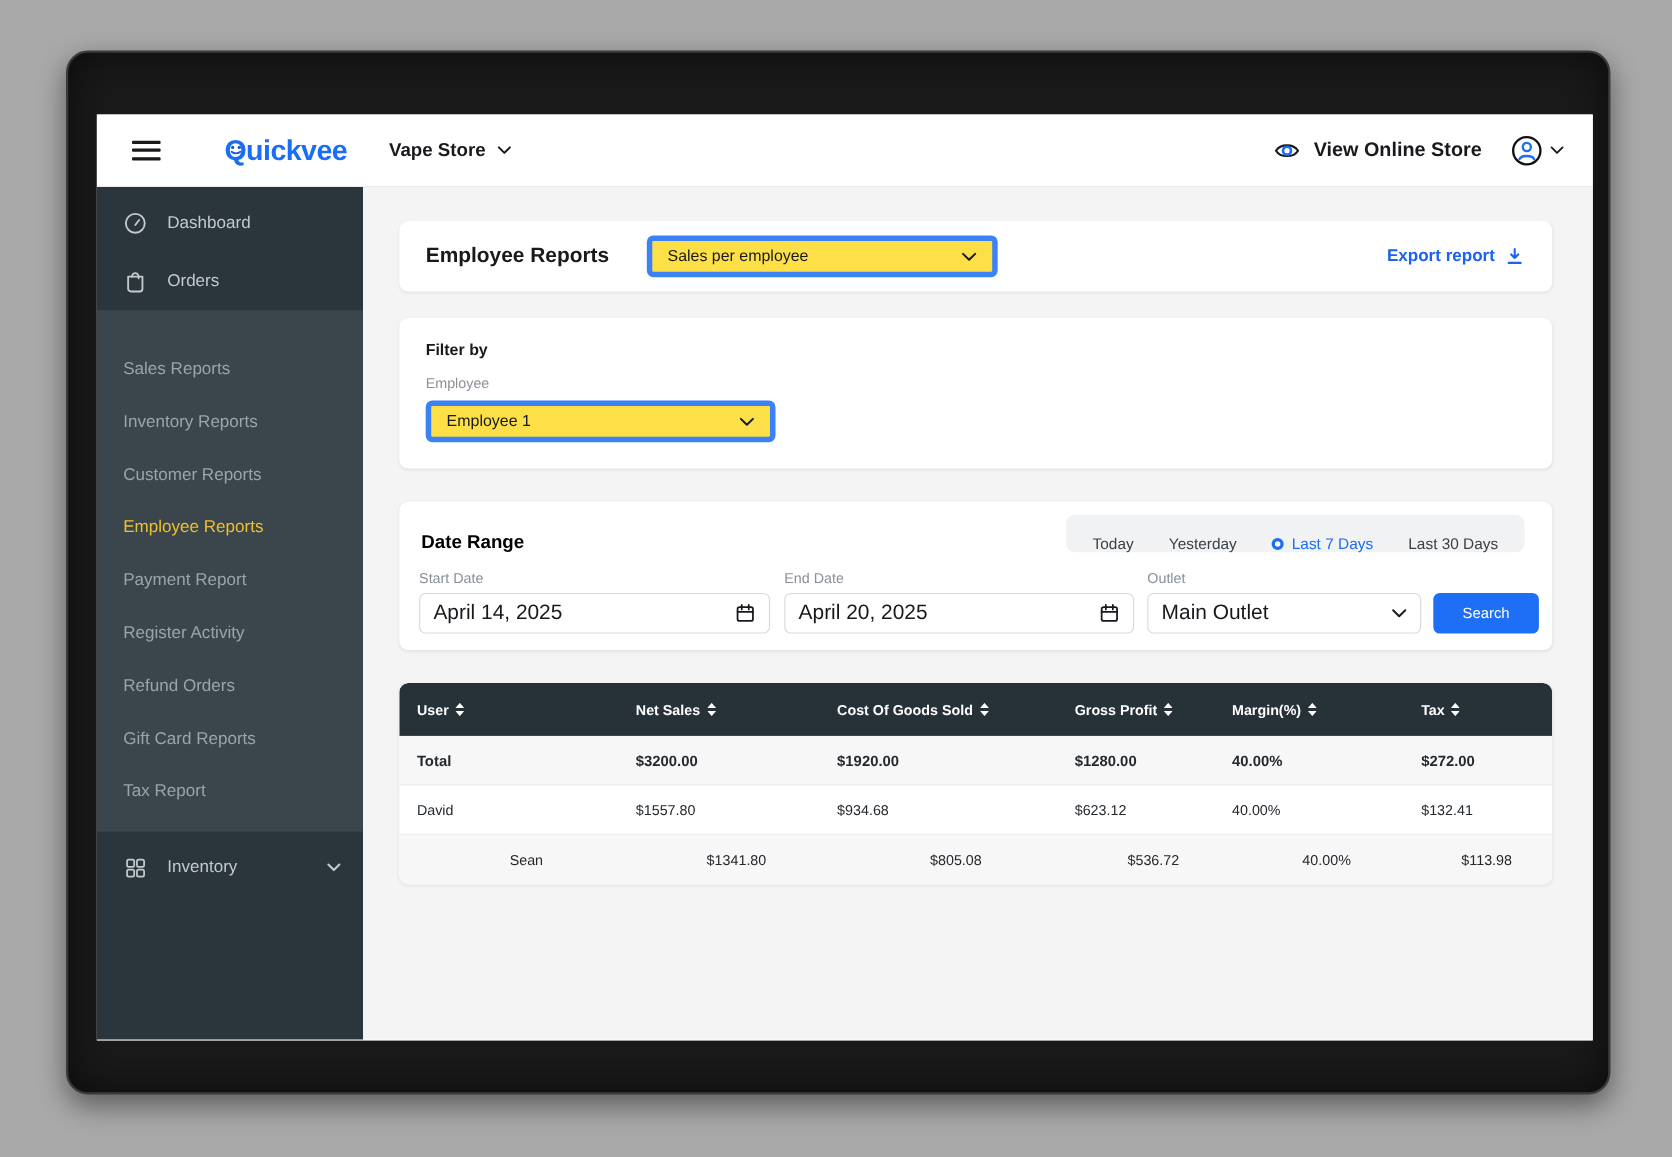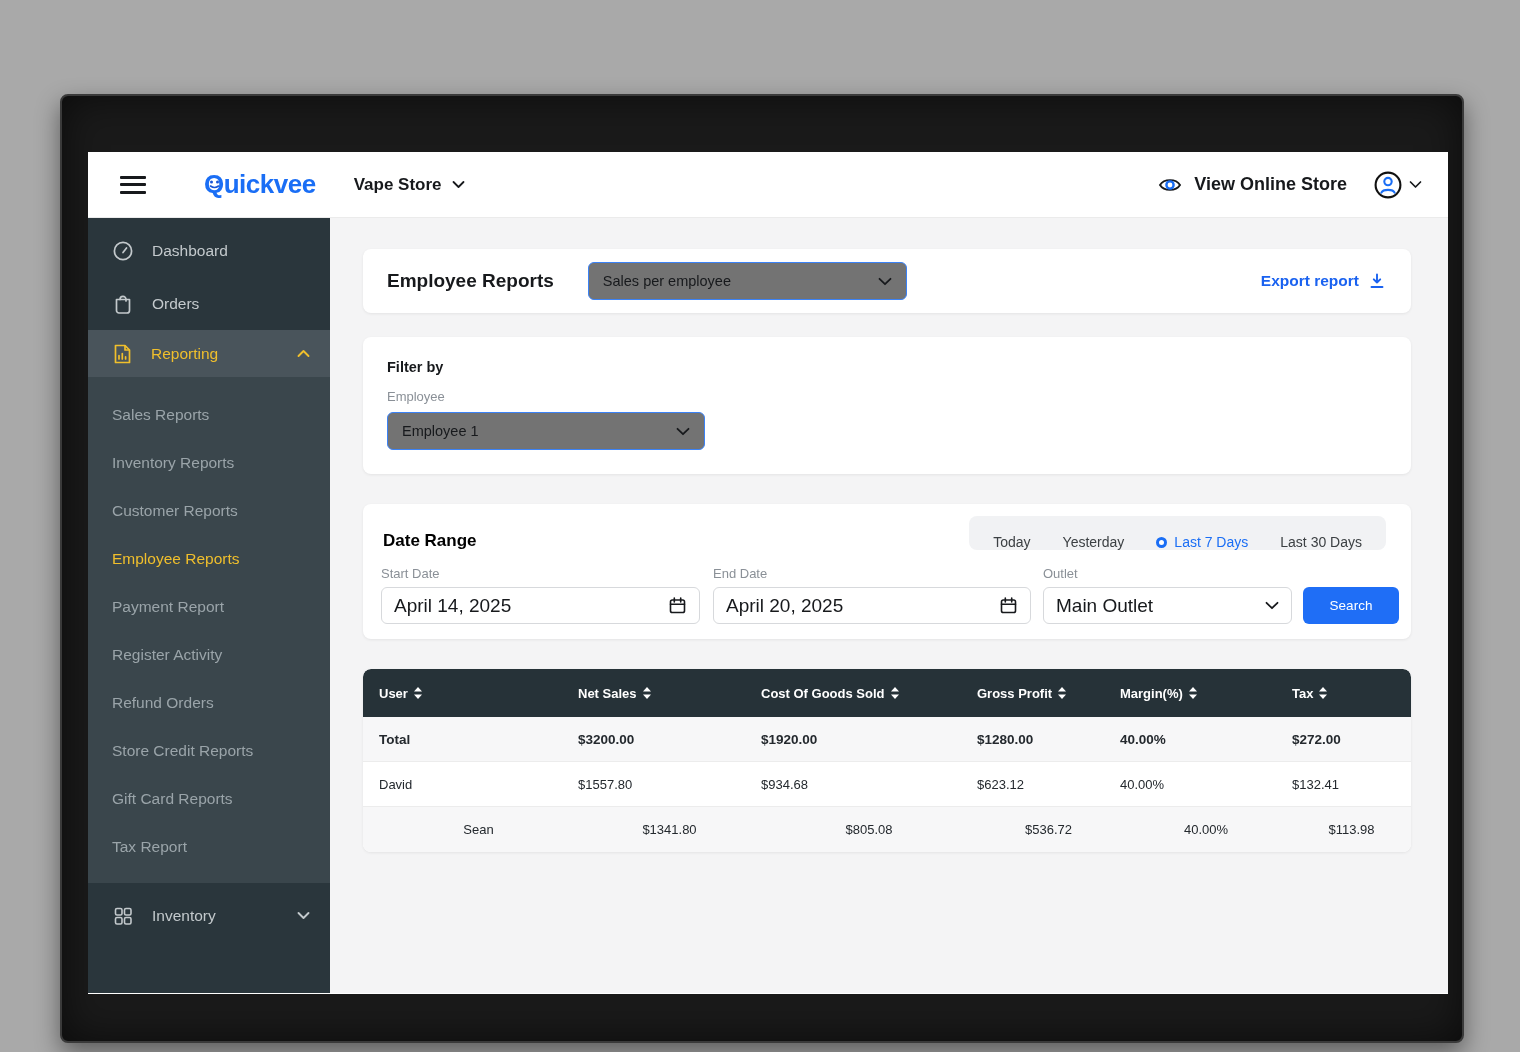--- a/index.html
+++ b/index.html
@@ -1,21 +1,21 @@
 <!DOCTYPE html>
 <html><head>
 <meta charset="utf-8">
 <style>
   * { margin:0; padding:0; box-sizing:border-box; }
   html,body { width:1520px; height:1052px; }
   body { font-family:"Liberation Sans","DejaVu Sans",sans-serif; background:#a9a9a9; position:relative; overflow:hidden; }
 
   .device { position:absolute; left:60px; top:46px; width:1404px; height:949px;
-    background:#1a1a1a; border-radius:8px; border:2px solid #3a3a3a;
-    box-shadow:0 10px 25px rgba(0,0,0,.45), inset 0 0 40px rgba(0,0,0,.6);margin-top:48px; }
+    background:#1a1a1a; border-radius:20px; border:2px solid #3a3a3a;
+    box-shadow:0 10px 25px rgba(0,0,0,.45), inset 0 0 40px rgba(0,0,0,.6); }
   .screen { position:absolute; left:26px; top:56px; width:1360px; height:842px;
     background:#fff; overflow:hidden; }
 
   
   .topbar { height:66px; background:#fff; border-bottom:1px solid #ebebeb;
     display:flex; align-items:center; padding:0 26px 0 24px; position:relative; z-index:5; }
   .hamburger { width:26px; height:18px; display:flex; flex-direction:column; justify-content:space-between; cursor:pointer; margin-left:8px; }
   .hamburger span { display:block; height:3px; background:#17191c; border-radius:1px; }
   .brand { margin-left:58px; position:relative; color:#1a6ef5; font-size:26px; font-weight:bold; letter-spacing:-.5px; }
   .brand-face { position:absolute; left:2px; top:10px; }
@@ -27,32 +27,32 @@
   
   .body-wrap { display:flex; height:775px; }
   .sidebar { width:242px; background:#2a363c; color:#c3c9cc; flex-shrink:0; overflow:hidden; }
   .main { flex:1; background:#f4f4f5; padding:31px 0 0 33px; overflow:hidden; }
 
   
   .side-item { height:53px; display:flex; align-items:center; padding:0 20px 0 24px; font-size:15.5px; cursor:pointer; color:#c3c9cc; }
   .side-item .lbl { margin-left:18px; }
   .side-item.reporting { background:#49545b; color:#f0bf2c; height:47px; }
   .side-item.reporting .caret { margin-left:auto; }
-  .submenu { background:#3a464c; padding:14px 0 12px 0; }
+  .submenu { background:#3a464c; padding:30px 0 12px 0; }
   .sub-item { height:48px; display:flex; align-items:center; padding-left:24px; font-size:15.5px; color:#9aa4a9; cursor:pointer; }
   .sub-item.active { color:#f0bf2c; }
   .side-item.bottom { margin-top:6px; }
 
   
   .card { background:#fff; border-radius:8px; box-shadow:0 1px 3px rgba(0,0,0,.07); width:1048px; }
 
   .report-head { height:64px; display:flex; align-items:center; padding:0 14px 0 24px; }
   .page-title { font-size:19px; font-weight:bold; color:#17191c; }
-  .select-box { border:1px solid #3b82f6; border-radius:6px; height:38px; display:flex; align-items:center;
-    padding:0 14px; font-size:14.5px; color:#17191c; justify-content:space-between; cursor:pointer; background:#737373; }
+  .select-box { border:5px solid #3b82f6; border-radius:6px; height:38px; display:flex; align-items:center;
+    padding:0 14px; font-size:14.5px; color:#17191c; justify-content:space-between; cursor:pointer; background:#fde047; }
   .report-type { width:319px; margin-left:34px; }
   .export { margin-left:auto; display:flex; align-items:center; gap:10px; color:#1a62f0; font-size:15.5px; font-weight:bold; cursor:pointer; padding-right:12px; }
 
   .filter-card { margin-top:24px; height:137px; padding:22px 24px 0 24px; }
   .filter-title { font-size:14.5px; font-weight:bold; color:#17191c; }
   .field-label { font-size:13px; color:#8a9097; margin-top:14px; }
   .employee-select { width:318px; margin-top:8px; }
 
   .range-card { margin-top:30px; height:135px; padding:18px 12px 0 18px; position:relative; }
   .range-title { font-size:17px; font-weight:bold; color:#000000; position:absolute; left:20px; top:27px; }
@@ -140,31 +140,20 @@
           <span class="lbl">Dashboard</span>
         </div>
         <div class="side-item">
           <svg class="icon" width="22" height="22" viewBox="0 0 22 22">
             <path d="M4.5 6.5 h13 v11 a2.5 2.5 0 0 1 -2.5 2.5 h-8 a2.5 2.5 0 0 1 -2.5 -2.5 z" fill="none" stroke="#c3c9cc" stroke-width="1.7" stroke-linejoin="round"></path>
             <path d="M8 6.5 a3 3.2 0 0 1 6 0 v1.5" fill="none" stroke="#c3c9cc" stroke-width="1.7" stroke-linecap="round"></path>
           </svg>
           <span class="lbl">Orders</span>
         </div>
 
-        <div class="side-item reporting">
-          <svg class="icon" width="21" height="22" viewBox="0 0 21 22">
-            <path d="M3.5 2.5 h9.5 l4.5 4.5 v12.5 h-14 z" fill="none" stroke="#f0bf2c" stroke-width="1.7" stroke-linejoin="round"></path>
-            <path d="M13 2.5 v4.5 h4.5" fill="none" stroke="#f0bf2c" stroke-width="1.7" stroke-linejoin="round"></path>
-            <path d="M7 16 v-3.5 M10.3 16 v-5.5 M13.6 16 v-2.2" stroke="#f0bf2c" stroke-width="1.7" stroke-linecap="round"></path>
-          </svg>
-          <span class="lbl">Reporting</span>
-          <svg class="icon caret" width="13" height="9" viewBox="0 0 13 9">
-              <polyline points="1.5,7 6.5,2 11.5,7" fill="none" stroke="#f0bf2c" stroke-width="1.9" stroke-linecap="round" stroke-linejoin="round"></polyline>
-            </svg>
-        </div>
 
         <div class="submenu">
           <div class="sub-item">
               <span>Sales Reports</span>
             </div>
           <div class="sub-item">
               <span>Inventory Reports</span>
             </div>
           <div class="sub-item">
               <span>Customer Reports</span>
@@ -173,23 +162,20 @@
               <span>Employee Reports</span>
             </div>
           <div class="sub-item">
               <span>Payment Report</span>
             </div>
           <div class="sub-item">
               <span>Register Activity</span>
             </div>
           <div class="sub-item">
               <span>Refund Orders</span>
-            </div>
-          <div class="sub-item">
-              <span>Store Credit Reports</span>
             </div>
           <div class="sub-item">
               <span>Gift Card Reports</span>
             </div>
           <div class="sub-item">
               <span>Tax Report</span>
             </div>
         </div>
 
         <div class="side-item bottom">

